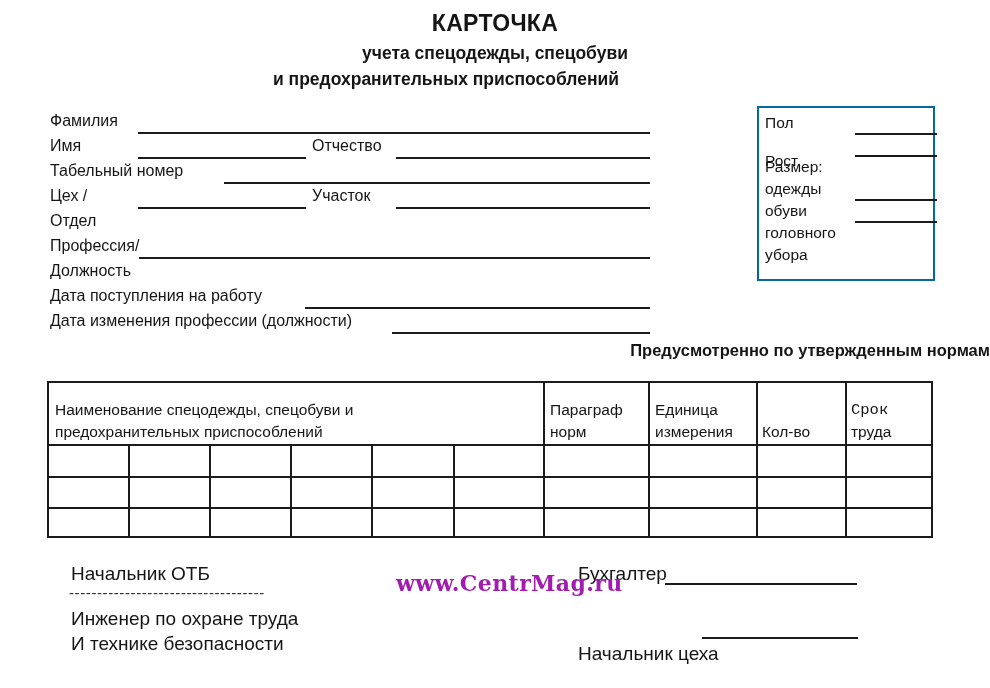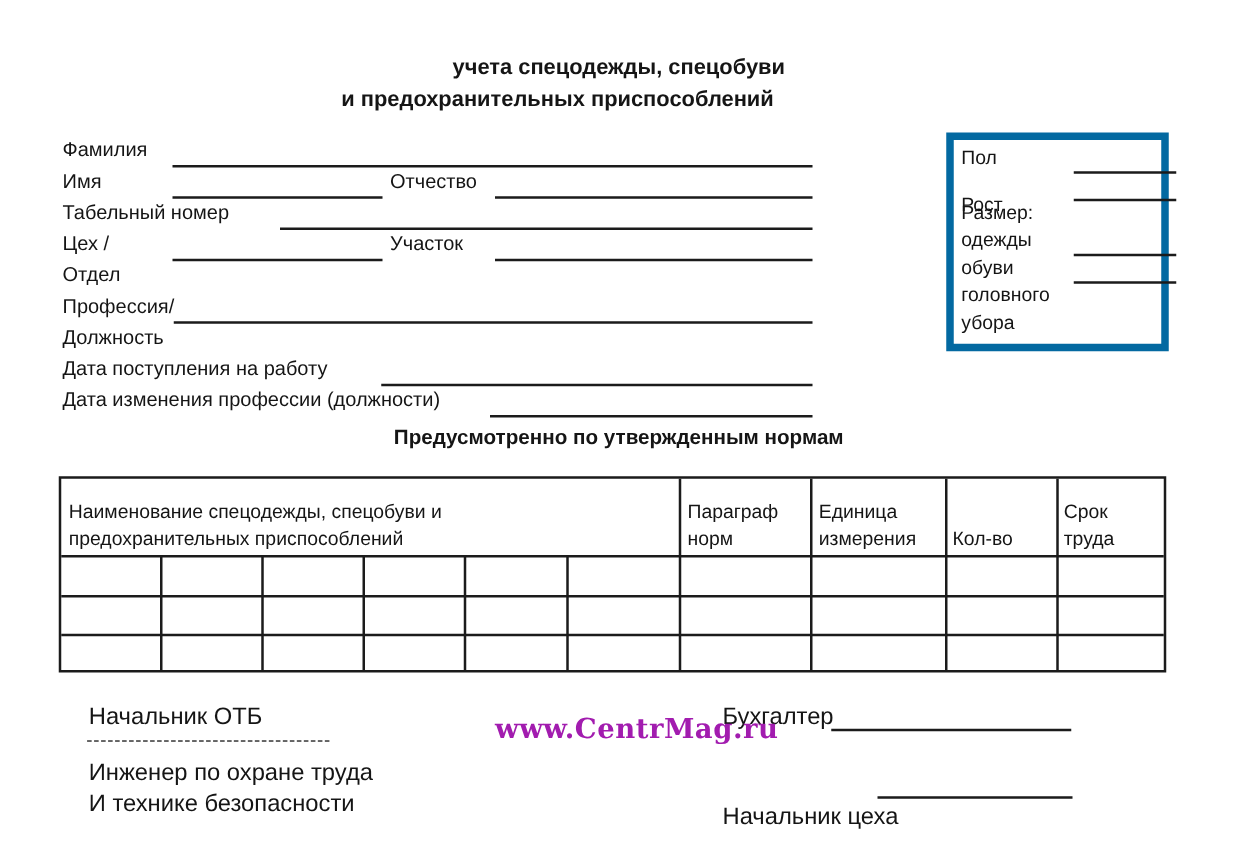--- a/index.html
+++ b/index.html
@@ -70,21 +70,21 @@
     height: 0;
   }
 
   
   #infobox {
     position: absolute;
     left: 757px;
     top: 106px;
     width: 178px;
     height: 175px;
-    border: 6px solid #0369a1;
+    border: 2px solid #0369a1;
     box-sizing: border-box;
   }
   .ibrow {
     position: absolute;
     left: 6px;
     font-size: 15.5px;
     line-height: 22px;
     white-space: nowrap;
   }
   .ibline {
@@ -92,21 +92,21 @@
     border-bottom: 2px solid #1b1b1b;
     height: 0;
   }
 
   
   .section-heading {
     position: absolute;
     left: 0;
     top: 341px;
     width: 990px;
-    text-align: center;
+    text-align: right;
     font-size: 16.5px;
     font-weight: bold;
   }
 
   
   #grid {
     position: absolute;
     left: 47px;
     top: 381px;
     width: 886px;
@@ -171,20 +171,21 @@
     letter-spacing: 0.4px;
     white-space: nowrap;
     pointer-events: none;
   }
 </style>
 </head>
 <body>
 
 <div id="page">
 
+  <div class="title-main">КАРТОЧКА</div>
   <div class="title-sub1">учета спецодежды, спецобуви</div>
   <div class="title-sub2">и предохранительных приспособлений</div>
 
   <div class="frow" style="left:50px; top:110px;">
     <span class="flabel">Фамилия</span>
   </div>
   <div class="fline" style="left:138px; top:132px; width:512px;"></div>
 
   <div class="frow" style="left:50px; top:135px;">
     <span class="flabel">Имя</span>
@@ -274,21 +275,21 @@
     <div class="hcell" style="left:6px;  top:39px;">предохранительных приспособлений</div>
 
     <div class="hcell" style="left:501px; top:17px;">Параграф</div>
     <div class="hcell" style="left:501px; top:39px;">норм</div>
 
     <div class="hcell" style="left:606px; top:17px;">Единица</div>
     <div class="hcell" style="left:606px; top:39px;">измерения</div>
 
     <div class="hcell" style="left:713px; top:39px;">Кол-во</div>
 
-    <div class="hcell" style="left:802px; top:17px;">Срок</div>
+    <div class="hcell" style="left:802px; top:17px;font-family:Liberation Mono, monospace;">Срок</div>
     <div class="hcell" style="left:802px; top:39px;">труда</div>
   </div>
 
   <div class="sig" style="left:71px; top:564px;">Начальник ОТБ</div>
   <div class="dashline" style="left:69px; top:584px;">-----------------------------------</div>
   <div class="sig" style="left:71px; top:609px;">Инженер по охране труда</div>
   <div class="sig" style="left:71px; top:634px;">И технике безопасности</div>
 
   <div class="sig" style="left:578px; top:564px;">Бухгалтер</div>
   <div class="sigline" style="left:665px; top:583px; width:192px;"></div>

